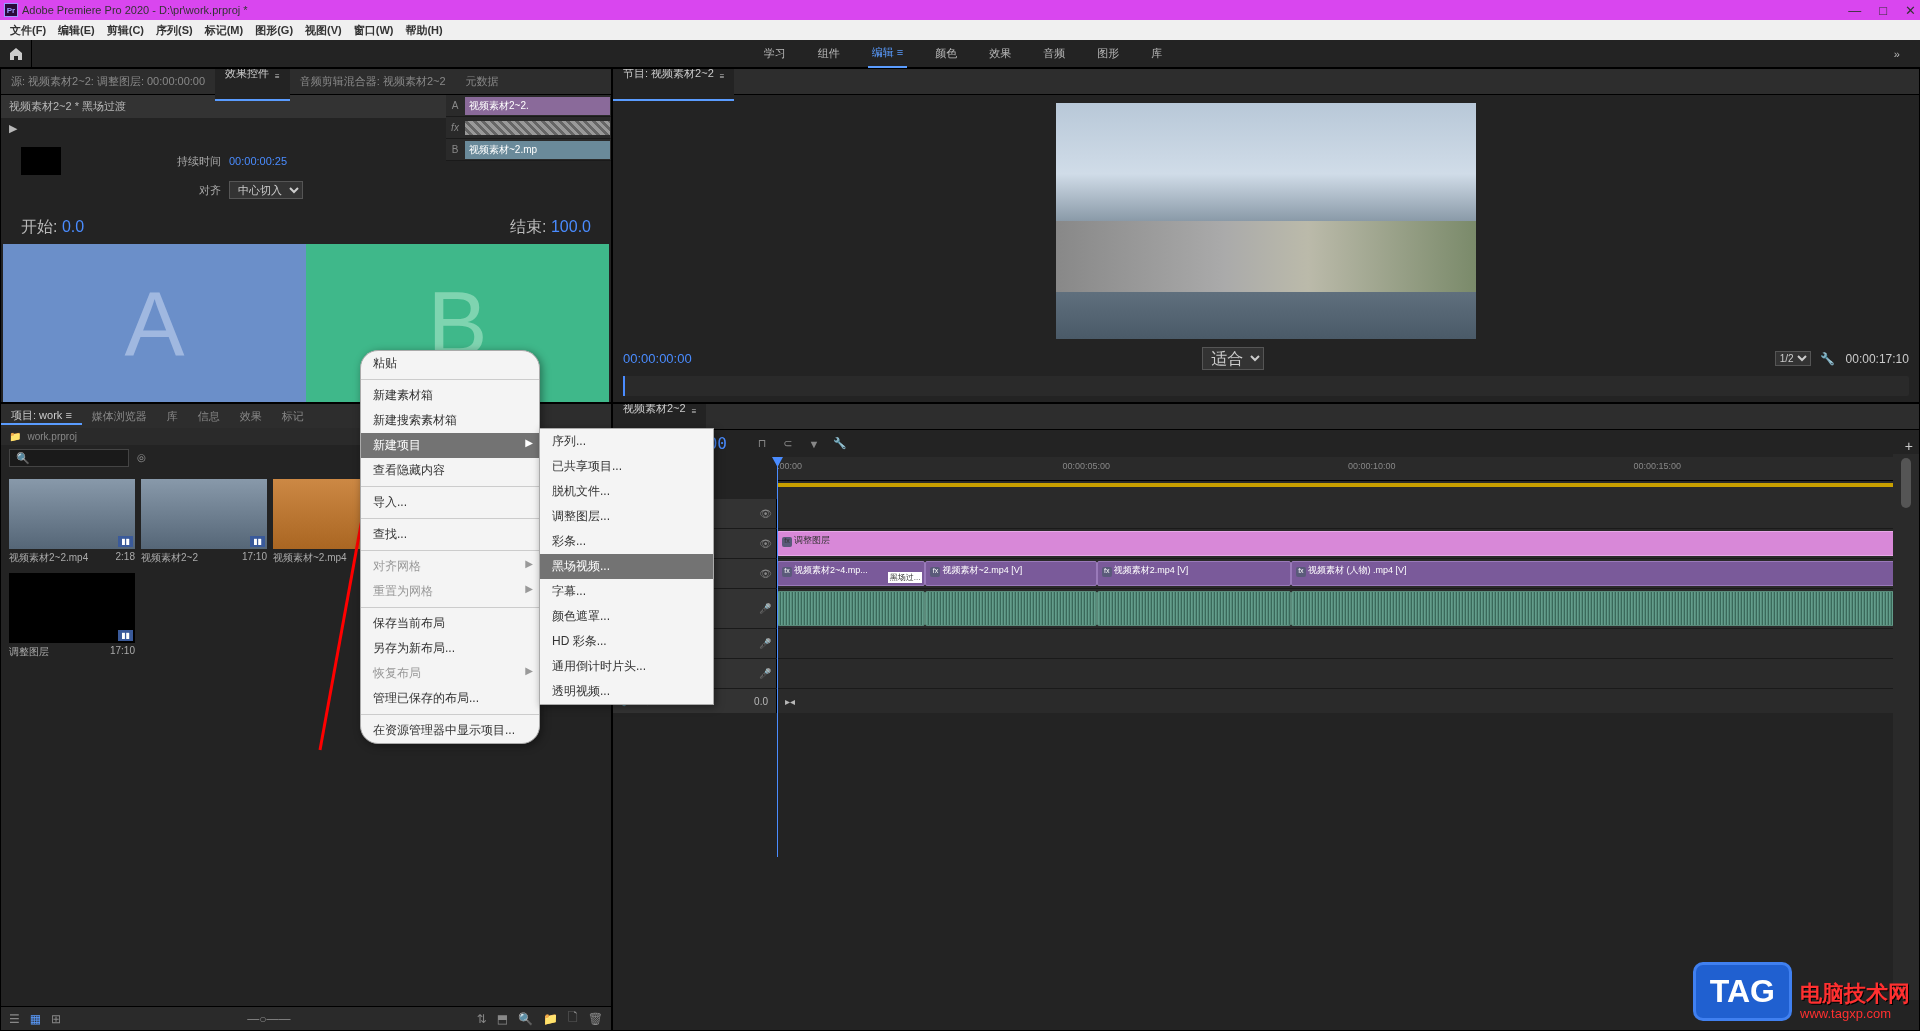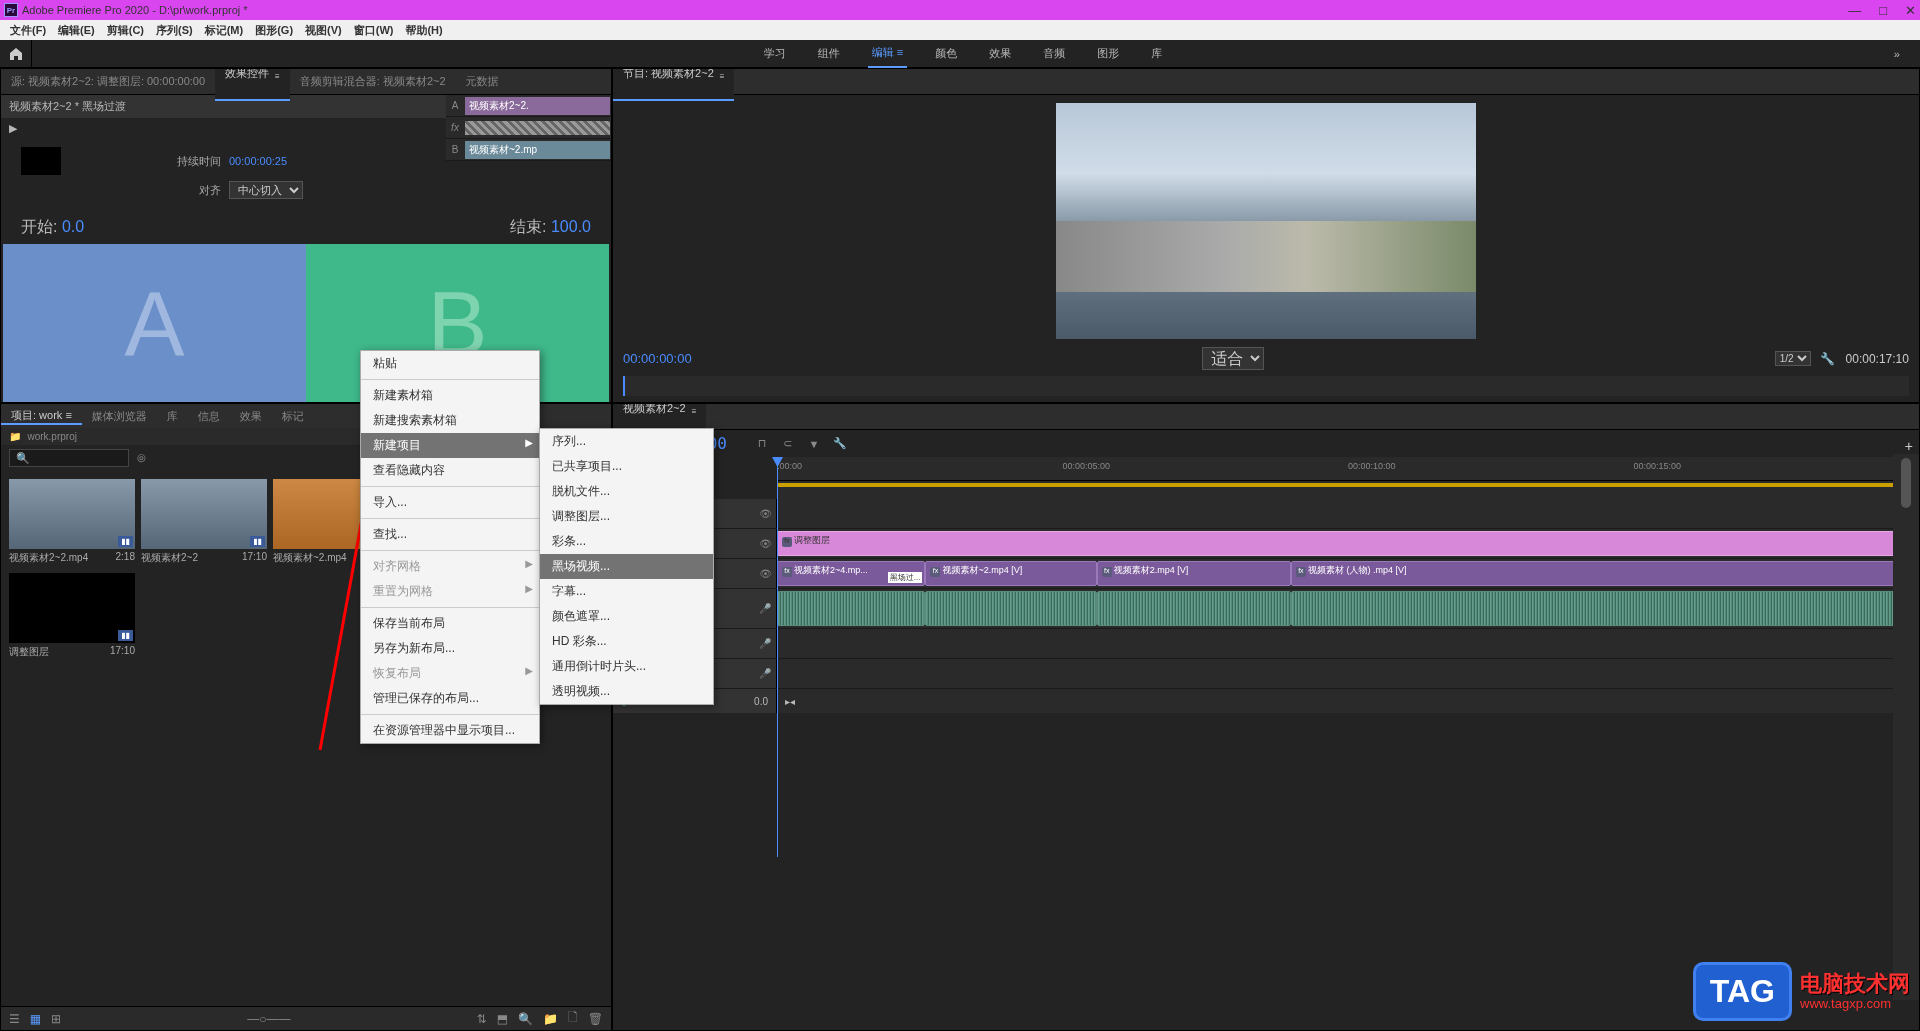--- a/index.html
+++ b/index.html
@@ -110,21 +110,21 @@
 .tl-add { position: absolute; top: 34px; right: 6px; color: #ccc; font-size: 14px; }
 
 .context-menu { position: absolute; background: #f4f4f4; border: 1px solid #aaa; box-shadow: 2px 2px 8px rgba(0,0,0,0.4); font-size: 12px; color: #333; min-width: 175px; z-index: 1000; }
 .context-menu .item { padding: 4px 24px 4px 12px; cursor: pointer; position: relative; }
 .context-menu .item.highlighted { background: #737373; color: #fff; }
 .context-menu .item.disabled { color: #999; }
 .context-menu .sep { height: 1px; background: #ccc; margin: 3px 0; }
 .context-menu .arrow { position: absolute; right: 6px; top: 4px; font-size: 10px; }
 .submenu { position: absolute; left: 100%; top: 0; }
 
-.watermark { position: absolute; bottom: 10px; right: 10px; display: flex; align-items: center; gap: 8px; z-index: 2000; margin-left: 24px; }
+.watermark { position: absolute; bottom: 10px; right: 10px; display: flex; align-items: flex-end; gap: 8px; z-index: 2000; margin-left: 24px; }
 .watermark .tag-box { background: #2060d0; color: #fff; font-size: 32px; font-weight: bold; padding: 8px 14px; border-radius: 10px; border: 3px solid #4080f0; }
 .watermark .tag-text { color: #ff3030; font-size: 22px; font-weight: bold; line-height: 1.1; text-shadow: 1px 1px 0 #000; }
 .watermark .tag-url { color: #ff3030; font-size: 13px; }
 svg.arrow-svg { position: absolute; z-index: 999; pointer-events: none; }
 </style>
 </head>
 <body>
 
 <div class="titlebar">
   <div class="pr-icon">Pr</div>
@@ -461,21 +461,21 @@
           <span>▸◂</span>
         </div>
     </div>
     <div class="tl-vscroll">
         <div class="thumb"></div>
       </div>
   </div>
 
 </div>
 
-<div class="context-menu" style="left:360px; top:350px;">
+<div class="context-menu" style="left:360px; top:350px;border-radius:18px;">
   <div class="item">粘贴</div>
   <div class="sep"></div>
   <div class="item">新建素材箱</div>
   <div class="item">新建搜索素材箱</div>
   <div class="item highlighted"><span>新建项目</span><span class="arrow">▶</span>
     
     <div class="context-menu submenu" style="top:-5px">
       <div class="item">序列...</div>
       <div class="item">已共享项目...</div>
       <div class="item">脱机文件...</div>

